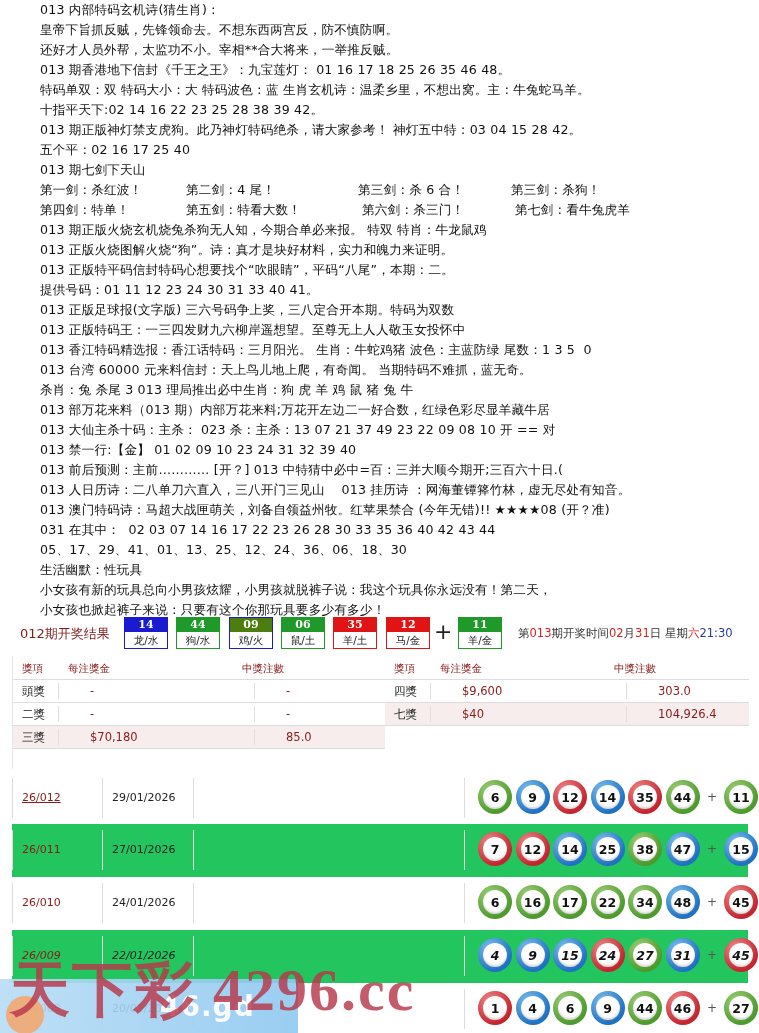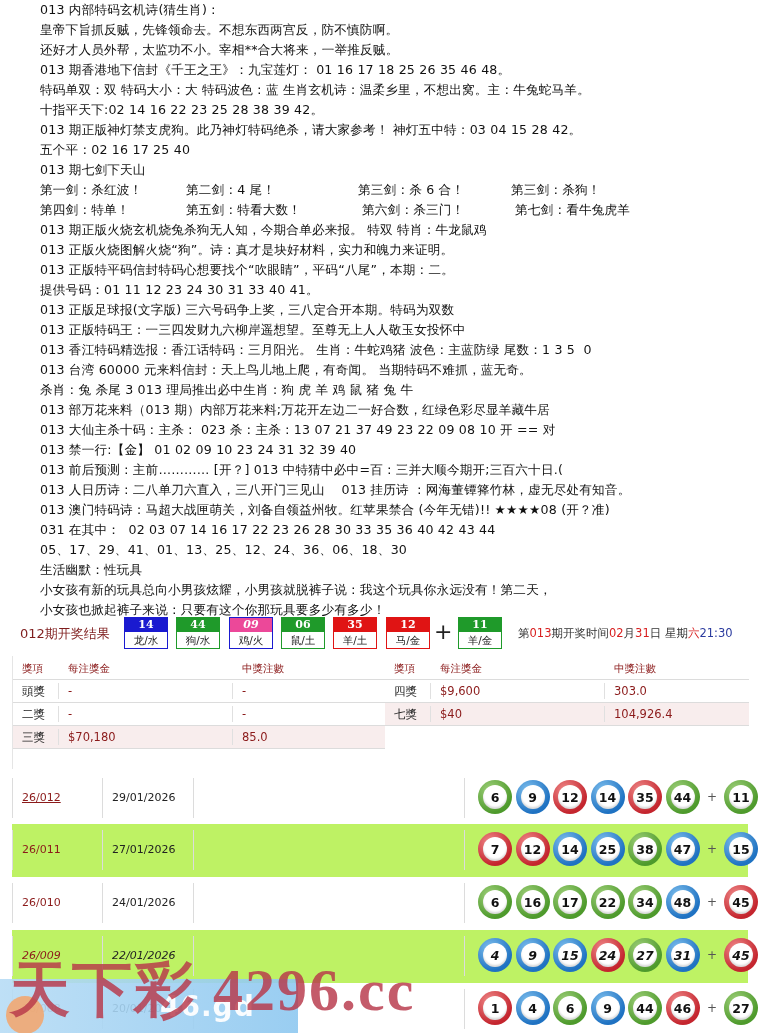--- a/index.html
+++ b/index.html
@@ -18,31 +18,31 @@
   .rball .zod { height: 17px; font-size: 10.5px; text-align: center; line-height: 17px; color: #222; }
   .plus { position: absolute; left: 434px; top: 6px; font-size: 22px; color: #222; line-height: 26px; }
   .draw-info { position: absolute; left: 518px; top: 13px; font-size: 11.5px; color: #333; white-space: pre; }
   .draw-info .red { color: #d81e1e; }
   .draw-info .blue { color: #2a3a9e; }
 
   
   .prize-wrap { position: absolute; left: 12px; top: 656px; width: 736px; height: 113px; border-left: 1px solid #e5e5e5; }
   .prize-half { position: absolute; top: 0; }
   .prize-head { height: 24px; font-size: 10.5px; color: #8b1a1a; display: flex; align-items: center; border-bottom: 1px solid #dcdcdc; }
-  .prize-row { height: 23px; display: flex; align-items: center; border-bottom: 1px solid #dcdcdc; font-size: 11.5px; }
+  .prize-row { height: 23px; display: flex; align-items: center; border-bottom: 1px solid #dcdcdc; font-size: 11.5px; gap: 22px; }
   .prize-row.pink { background: #f8eded; }
   .c-name { width: 46px; padding-left: 9px; color: #222; border-right: 1px solid #e0e0e0; height: 16px; line-height: 16px; }
   .c-amt { width: 174px; padding-left: 9px; color: #8b1a1a; border-right: 1px solid #e0e0e0; height: 16px; line-height: 16px; }
   .c-cnt { padding-left: 9px; color: #8b1a1a; height: 16px; line-height: 16px; }
   .prize-head .c-name, .prize-head .c-amt { border-right: none; color: #8b1a1a; }
 
   
   .history { position: absolute; left: 12px; top: 772px; width: 736px; }
   .hrow { position: relative; height: 54px; }
-  .hrow.alt { background: #bef264; }
+  .hrow.alt { background: #22c55e; }
   .hrow .issue { position: absolute; left: 10px; top: 19px; font-size: 11px; color: #8b1a1a; }
   .hrow .issue.link { text-decoration: underline; }
   .hrow .date { position: absolute; left: 100px; top: 19px; font-size: 11px; color: #222; }
   .hrow .sep { position: absolute; top: 6px; width: 1px; height: 40px; background: #dcdcdc; }
   .balls { position: absolute; left: 466px; top: 8px; display: flex; align-items: center; }
   .ball { width: 34px; height: 34px; border-radius: 50%; margin-right: 3.5px; display: flex; align-items: center; justify-content: center; position: relative; }
   .ball .inner { width: 24px; height: 24px; border-radius: 50%; background: #fff; display: flex; align-items: center; justify-content: center; font-weight: bold; font-size: 12.5px; color: #111; box-shadow: inset 0 -2px 2px rgba(0,0,0,0.15); }
   .ball.green { background: radial-gradient(circle at 35% 30%, #9fd07a, #4e9a2c 70%); }
   .ball.blue { background: radial-gradient(circle at 35% 30%, #7fc0ee, #1f72c2 70%); }
   .ball.red { background: radial-gradient(circle at 35% 30%, #f08a8a, #c4252e 70%); }
@@ -105,21 +105,21 @@
   <div class="results-title">012期开奖结果</div>
   <div class="rball" id="rb0" style="left: 124px; border-color: rgb(26, 26, 208);">
     <div class="num" style="background: rgb(26, 26, 208);">14</div>
     <div class="zod">龙/水</div>
   </div>
   <div class="rball" id="rb1" style="left: 176px; border-color: rgb(31, 154, 42);">
     <div class="num" style="background: rgb(31, 154, 42);">44</div>
     <div class="zod">狗/水</div>
   </div>
   <div class="rball" id="rb2" style="left: 229px; border-color: rgb(26, 26, 208);">
-    <div class="num" style="background: #ec4899; font-style: italic;">09</div>
+    <div class="num" style="background: #4d7c0f;">09</div>
     <div class="zod">鸡/火</div>
   </div>
   <div class="rball" id="rb3" style="left: 281px; border-color: rgb(31, 154, 42);">
     <div class="num" style="background: rgb(31, 154, 42);">06</div>
     <div class="zod">鼠/土</div>
   </div>
   <div class="rball" id="rb4" style="left: 333px; border-color: rgb(224, 20, 20);">
     <div class="num" style="background: rgb(224, 20, 20);">35</div>
     <div class="zod">羊/土</div>
   </div>

